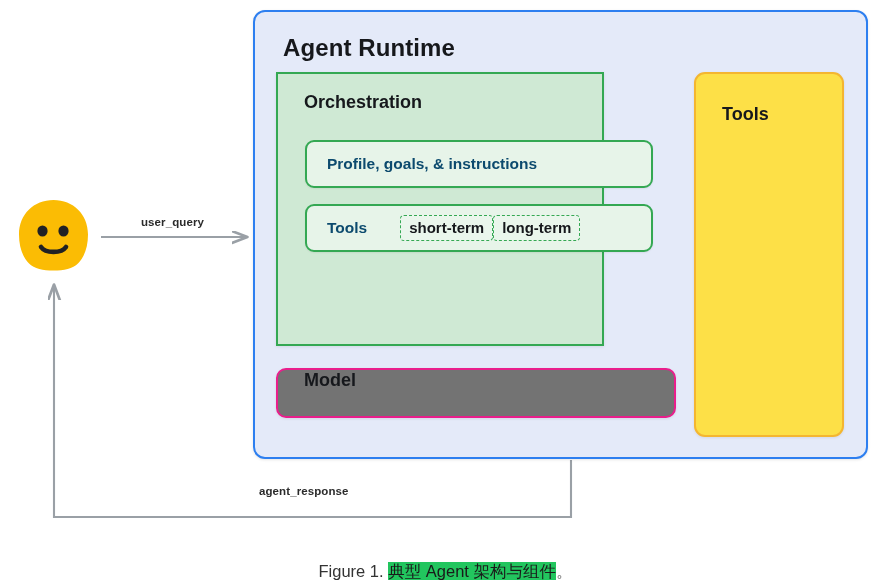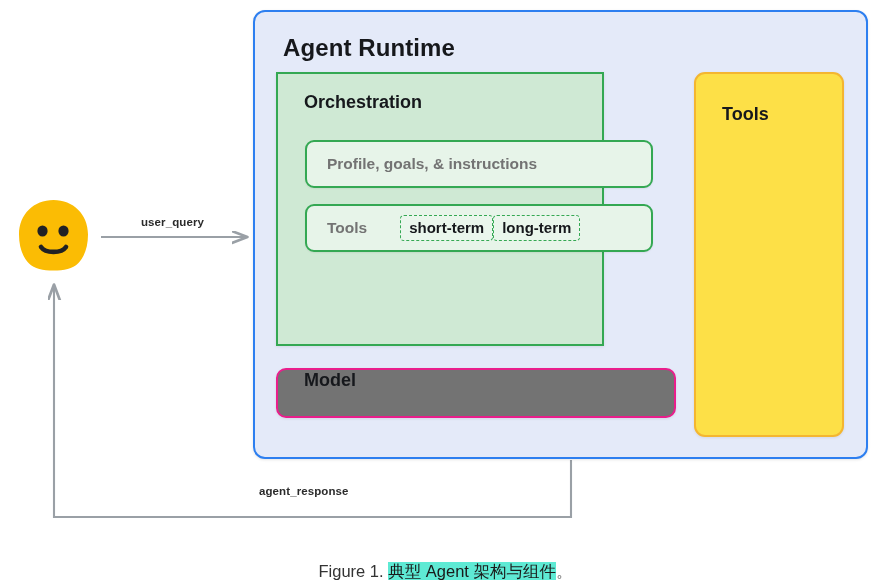--- a/index.html
+++ b/index.html
@@ -64,21 +64,21 @@
     align-items: center;
     box-shadow: 0 1px 2px rgba(0,0,0,0.06);
   }
   #orch-row-0 { top: 66px; }
   #orch-row-1 { top: 130px; }
   #orch-row-2 { top: 194px; }
   .orch-row-label {
     margin-left: 20px;
     font-size: 15.5px;
     font-weight: bold;
-    color: #737373;
+    color: #0c4a6e;
     white-space: nowrap;
   }
   .memory-chips {
     display: flex;
     margin-left: 33px;
   }
   .chip {
     border: 1.8px dashed #34a853;
     border-radius: 4px;
     background: #eaf6ec;
@@ -156,21 +156,21 @@
   #caption {
     position: absolute;
     left: 0; top: 561px;
     width: 891px;
     text-align: center;
     font-size: 16.5px;
     color: #333333;
     white-space: nowrap;
   }
   #caption .hl {
-    background: #5eead4;
+    background: #22c55e;
     color: #1a1a1a;
   }
 </style>
 </head>
 <body>
 
 <div id="canvas">
 
   <svg id="connectors" viewBox="0 0 891 587" width="891" height="587">
     <defs>

